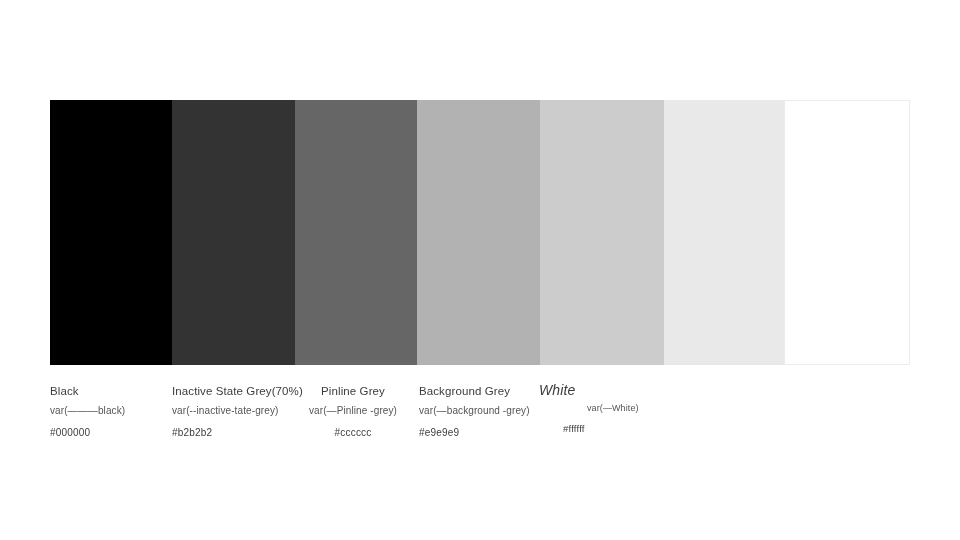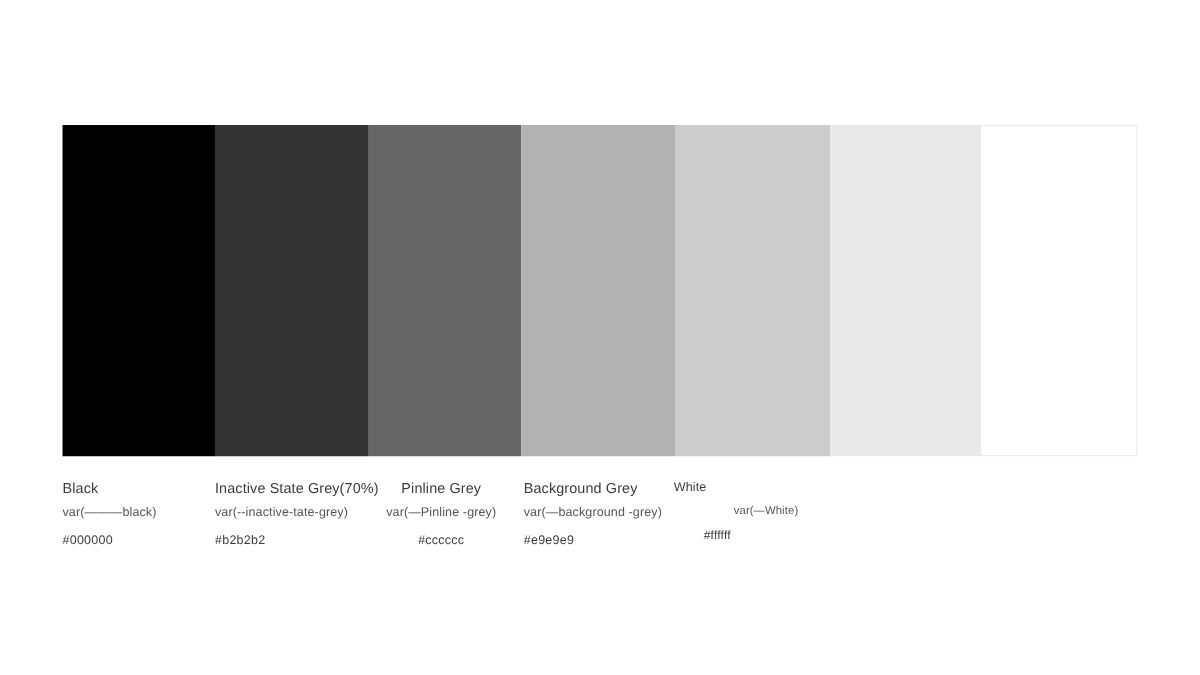--- a/index.html
+++ b/index.html
@@ -71,21 +71,21 @@
   }
   .lbl-hex {
     font-size: 10px;
     color: #3c3c3c;
     line-height: 13px;
     margin-top: 9px;
     white-space: nowrap;
     letter-spacing: 0.2px;
   }
   
-  .label-col.small .lbl-name { font-size: 10px; line-height: 13px; }
+  .label-col.small .lbl-name { font-size: 14px; line-height: 13px; font-style: italic; }
   .label-col.small .lbl-var  { font-size: 9px;  line-height: 12px; margin-top: 5px; margin-left: 48px; }
   .label-col.small .lbl-hex  { font-size: 9.5px; line-height: 12px; margin-top: 9px; margin-left: 24px; }
 </style>
 </head>
 <body style="background: rgb(255, 255, 255);">
 
 <div id="palette-page">
 
   <div id="swatch-band" style="left: 50px; top: 100px; width: 860px; height: 265px;">
       <div class="swatch" title="#000000" style="width: 122px; background: rgb(0, 0, 0);"></div>

